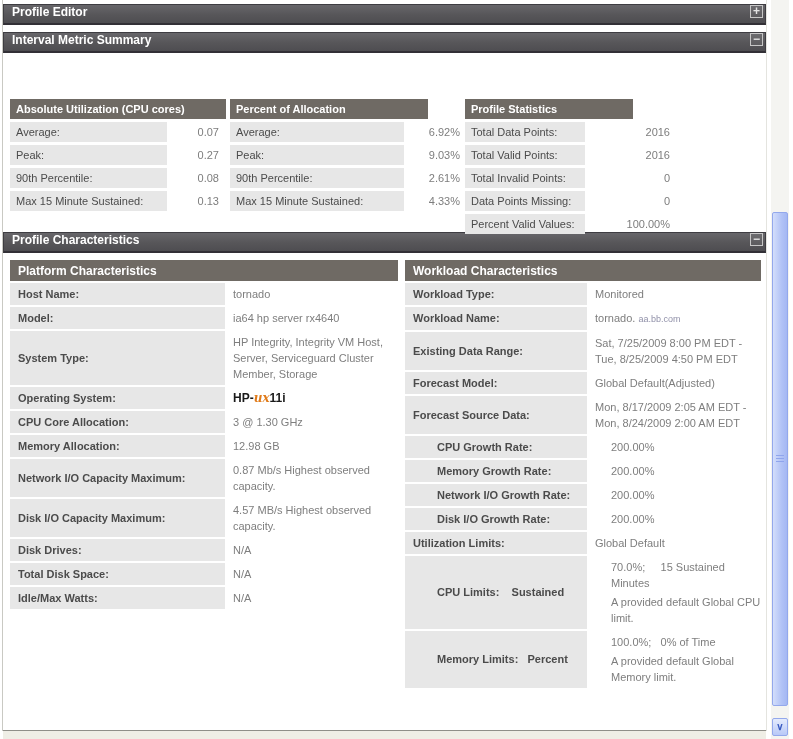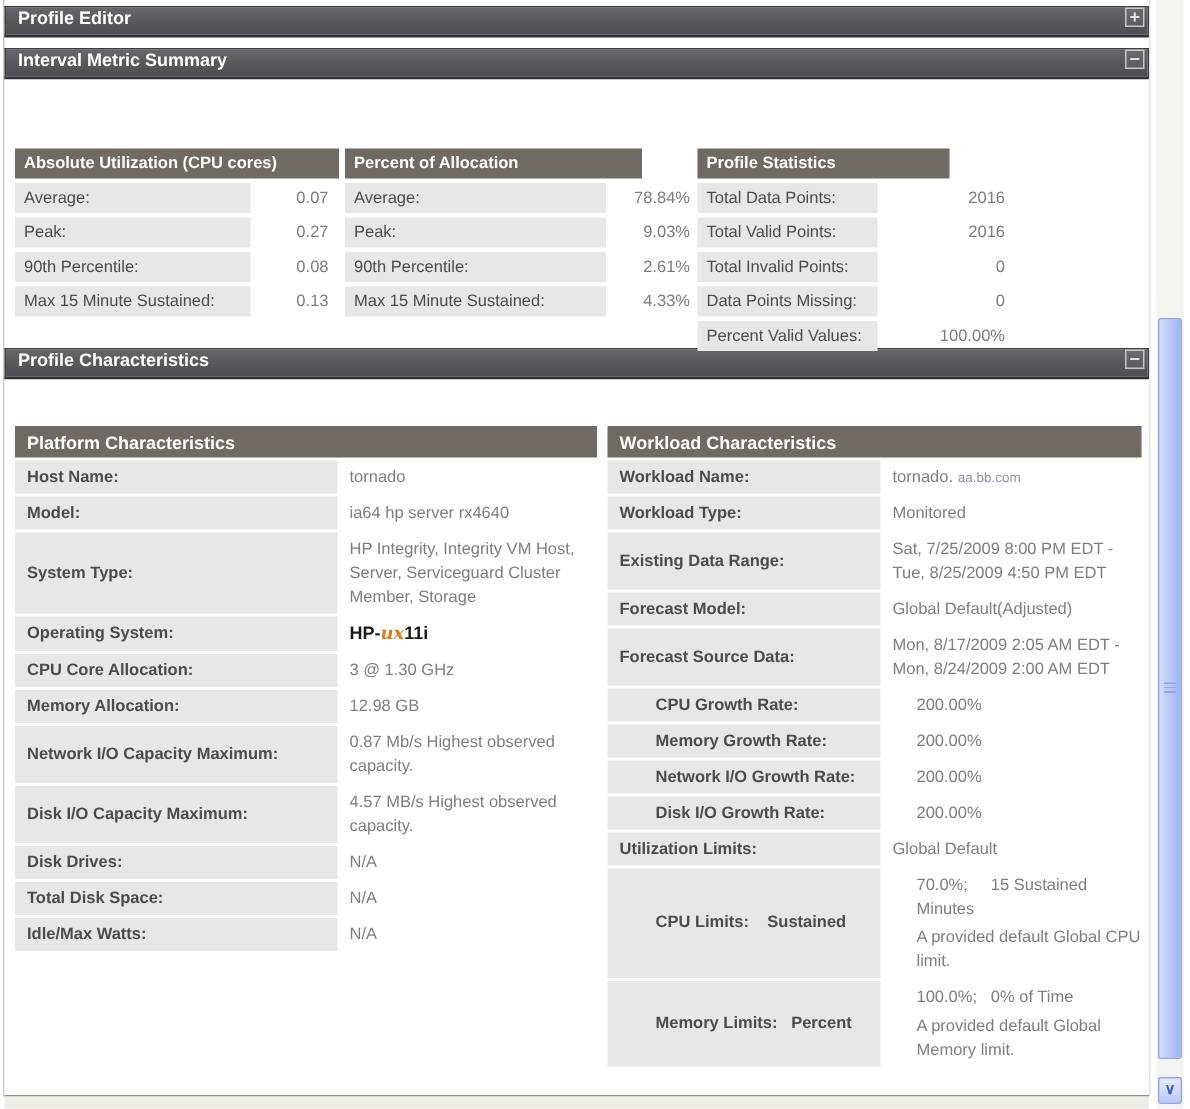--- a/index.html
+++ b/index.html
@@ -56,21 +56,21 @@
   .t-sta { width:207px; margin-left:3px; }
   .t-sta .sum-header { width:168px; }
   .t-sta .sum-label { width:120px; }
   .t-sta .sum-value { padding-right:2px; }
 
   
   .char-content { height:477px; padding:7px 0 0 7px; display:flex; align-items:flex-start; background:#ffffff; }
   .char-table { }
   .char-header {
     height:21px; background:#6f6a64; color:#ffffff; font-weight:bold;
-    font-size:12px; padding:4px 8px;margin-top:24px;
+    font-size:12px; padding:4px 8px;
   }
   .char-row { display:flex; margin-top:2px; min-height:22px; }
   .char-label {
     background:#e7e7e7; font-weight:bold; color:#4b4b4b;
     display:flex; align-items:center; padding:3px 4px 3px 8px; line-height:13px;
   }
   .char-value { padding:3px 0 3px 8px; color:#7e7e7e; line-height:16px; }
 
   .t-platform { width:388px; }
   .t-platform .char-label { width:215px; }
@@ -156,21 +156,21 @@
       <div class="sum-row">
         <span class="sum-label">Max 15 Minute Sustained:</span>
         <span class="sum-value">0.13</span>
       </div>
     </div>
 
     <div class="sum-table t-pct">
       <div class="sum-header">Percent of Allocation</div>
       <div class="sum-row">
         <span class="sum-label">Average:</span>
-        <span class="sum-value">78.84%</span>
+        <span class="sum-value">6.92%</span>
       </div>
       <div class="sum-row">
         <span class="sum-label">Peak:</span>
         <span class="sum-value">9.03%</span>
       </div>
       <div class="sum-row">
         <span class="sum-label">90th Percentile:</span>
         <span class="sum-value">2.61%</span>
       </div>
       <div class="sum-row">
@@ -260,26 +260,26 @@
       <div class="char-row">
         <span class="char-label">Idle/Max Watts:</span>
         <span class="char-value">N/A</span>
       </div>
     </div>
 
     <div class="char-table t-workload">
       <div class="char-header">Workload Characteristics</div>
 
       <div class="char-row">
+        <span class="char-label">Workload Type:</span>
+        <span class="char-value">Monitored</span>
+      </div>
+      <div class="char-row">
         <span class="char-label">Workload Name:</span>
         <span class="char-value"><span>tornado.</span> <span class="domain-small">aa.bb.com</span></span>
-      </div>
-      <div class="char-row">
-        <span class="char-label">Workload Type:</span>
-        <span class="char-value">Monitored</span>
       </div>
       <div class="char-row">
         <span class="char-label">Existing Data Range:</span>
         <span class="char-value">Sat, 7/25/2009 8:00 PM EDT - Tue, 8/25/2009 4:50 PM EDT</span>
       </div>
       <div class="char-row">
         <span class="char-label">Forecast Model:</span>
         <span class="char-value">Global Default(Adjusted)</span>
       </div>
       <div class="char-row">

